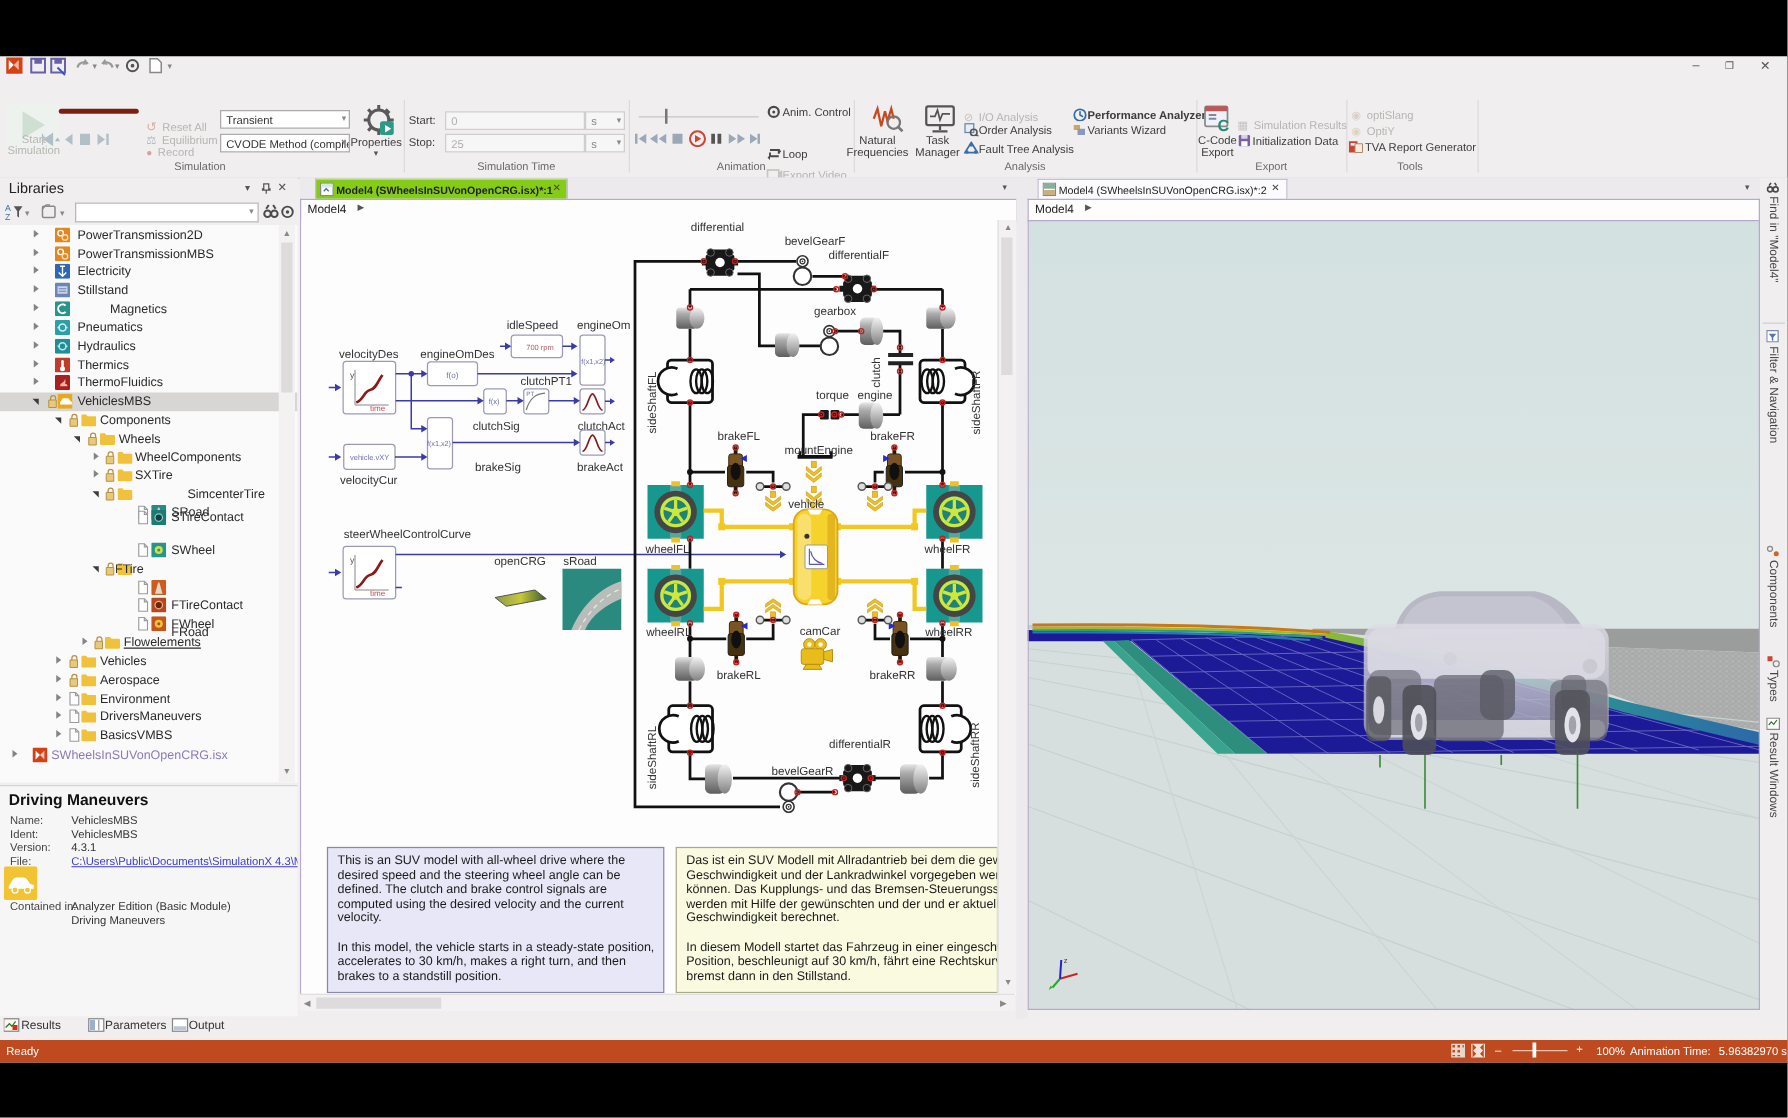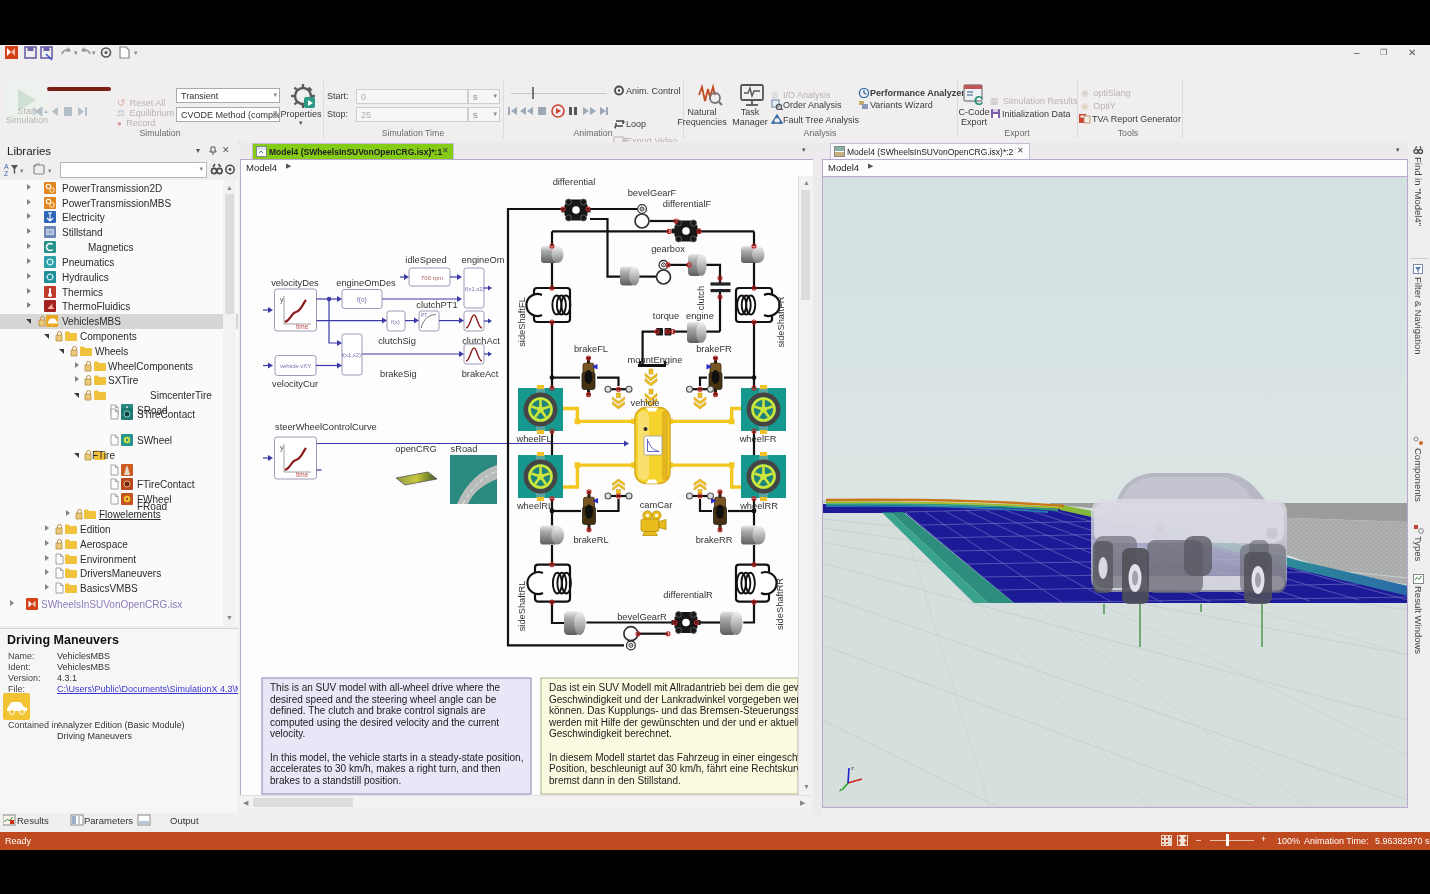--- a/index.html
+++ b/index.html
@@ -501,21 +501,21 @@
         </div>
 <div class="treerow" style="left:0;top:342px;width:238px;">
           <span class="abs" style="left:45px;top:3px;width:0;height:0;border-left:4px solid transparent;border-left:4px solid #848484;border-top:3.5px solid transparent;border-bottom:3.5px solid transparent;"></span>
           <svg class="ticon" style="left:55px;width:9px;height:12px" viewBox="0 0 9 12">
             <path d="M1 5 h6 v6 h-6z" fill="#e8c87a" stroke="#b89040" stroke-width="0.8"></path>
             <path d="M2.5 5 v-1.5 a2 2 0 0 1 4 0 V5" fill="none" stroke="#b89040" stroke-width="1"></path>
           </svg>
           <svg class="ticon" style="left:65px" viewBox="0 0 12 12">
             <path d="M0 2.5 q0-1 1-1 h3 l1 1.5 h6 q1 0 1 1 v6 q0 1-1 1 h-10 q-1 0-1-1z" fill="#f0c23c"></path>
           </svg>
-          <span class="abs" style="left:80px;top:0px;">Edition</span>
+          <span class="abs" style="left:80px;top:0px;">Vehicles</span>
         </div>
 <div class="treerow" style="left:0;top:357px;width:238px;">
           <span class="abs" style="left:45px;top:3px;width:0;height:0;border-left:4px solid transparent;border-left:4px solid #848484;border-top:3.5px solid transparent;border-bottom:3.5px solid transparent;"></span>
           <svg class="ticon" style="left:55px;width:9px;height:12px" viewBox="0 0 9 12">
             <path d="M1 5 h6 v6 h-6z" fill="#e8c87a" stroke="#b89040" stroke-width="0.8"></path>
             <path d="M2.5 5 v-1.5 a2 2 0 0 1 4 0 V5" fill="none" stroke="#b89040" stroke-width="1"></path>
           </svg>
           <svg class="ticon" style="left:65px" viewBox="0 0 12 12">
             <path d="M0 2.5 q0-1 1-1 h3 l1 1.5 h6 q1 0 1 1 v6 q0 1-1 1 h-10 q-1 0-1-1z" fill="#f0c23c"></path>
           </svg>
@@ -1449,21 +1449,21 @@
         <path d="M1.5 8 l3-3 2 2 3-4" stroke="#2a7a2a" fill="none"></path>
         <rect x="7" y="6" width="4" height="4" fill="#cc3311"></rect>
       <rect x="68" y="1" width="12" height="10" fill="#fff" stroke="#888"></rect>
         <rect x="69" y="2" width="4" height="8" fill="#9ab0cc"></rect>
         <line x1="76" y1="2" x2="76" y2="10" stroke="#999"></line>
       <rect x="135" y="1" width="12" height="10" fill="#fff" stroke="#888"></rect>
         <rect x="136" y="7" width="10" height="3" fill="#b8c6d8"></rect>
     </svg>
     <span class="abs" style="left:17px;top:4px;">Results</span>
     <span class="abs" style="left:84px;top:4px;">Parameters</span>
-    <span class="abs" style="left:151px;top:4px;padding-left:19px;">Output</span>
+    <span class="abs" style="left:151px;top:4px;">Output</span>
   </div>
 
   <div id="statusbar">
     <span class="abs" style="left:5px;top:4px;">Ready</span>
     <svg class="abs" style="left:1160px;top:2px" width="32" height="14" viewBox="0 0 32 14">
       <rect x="1" y="1" width="11" height="11" fill="#e8d8cc"></rect>
         <g fill="#bf4a1f">
           <rect x="2" y="2" width="2" height="2"></rect>
           <rect x="6" y="2" width="2" height="2"></rect>
           <rect x="10" y="2" width="1" height="2"></rect>

